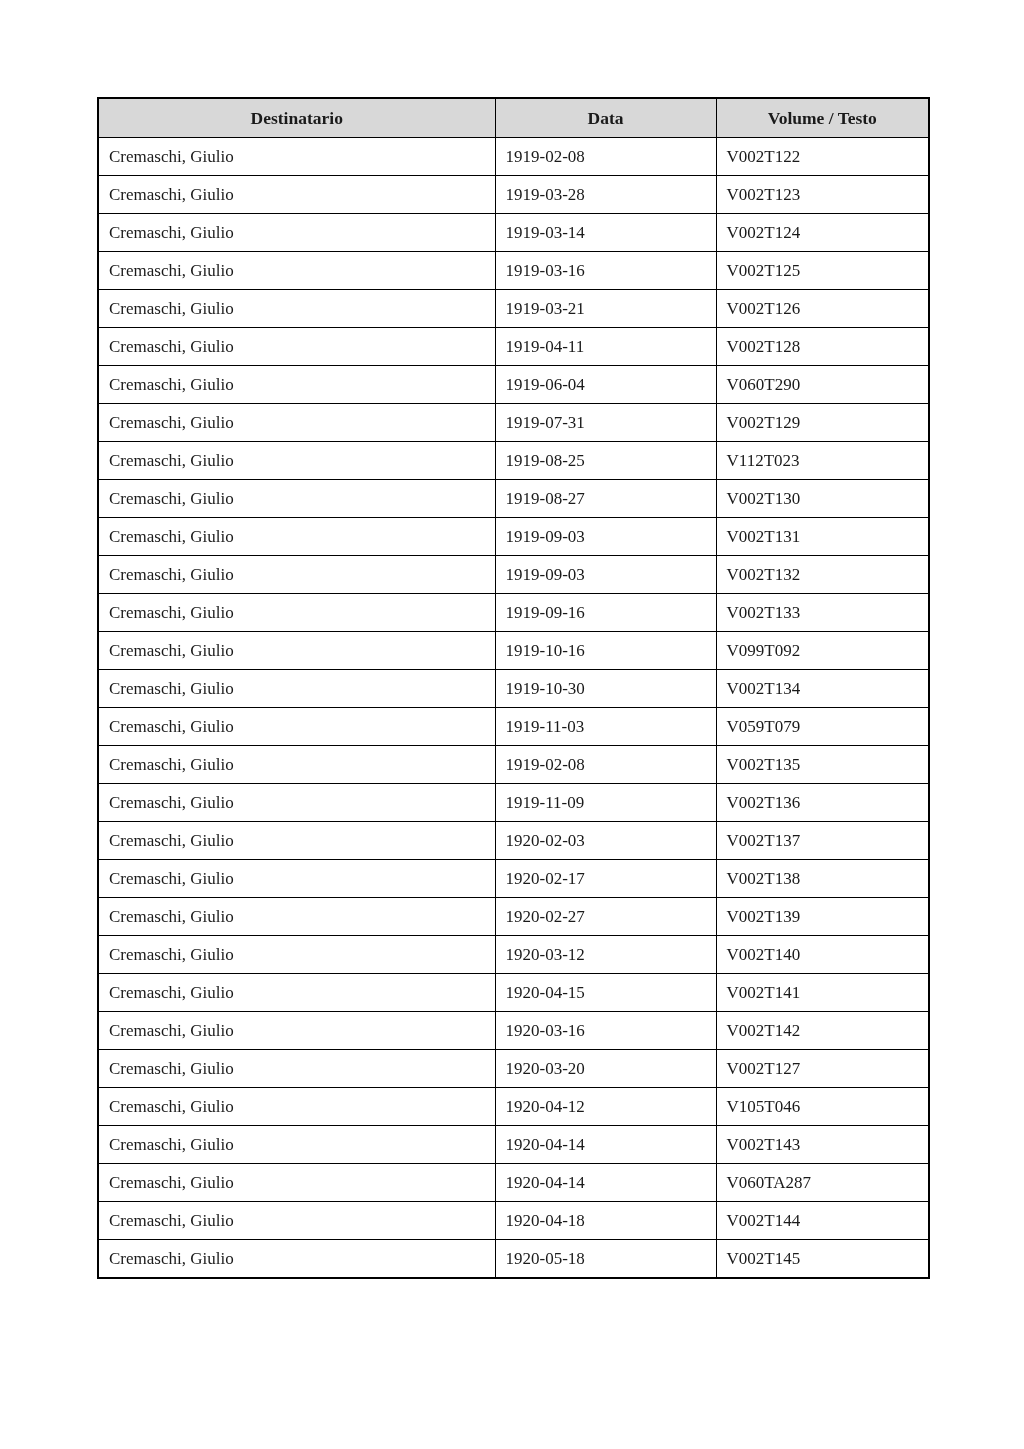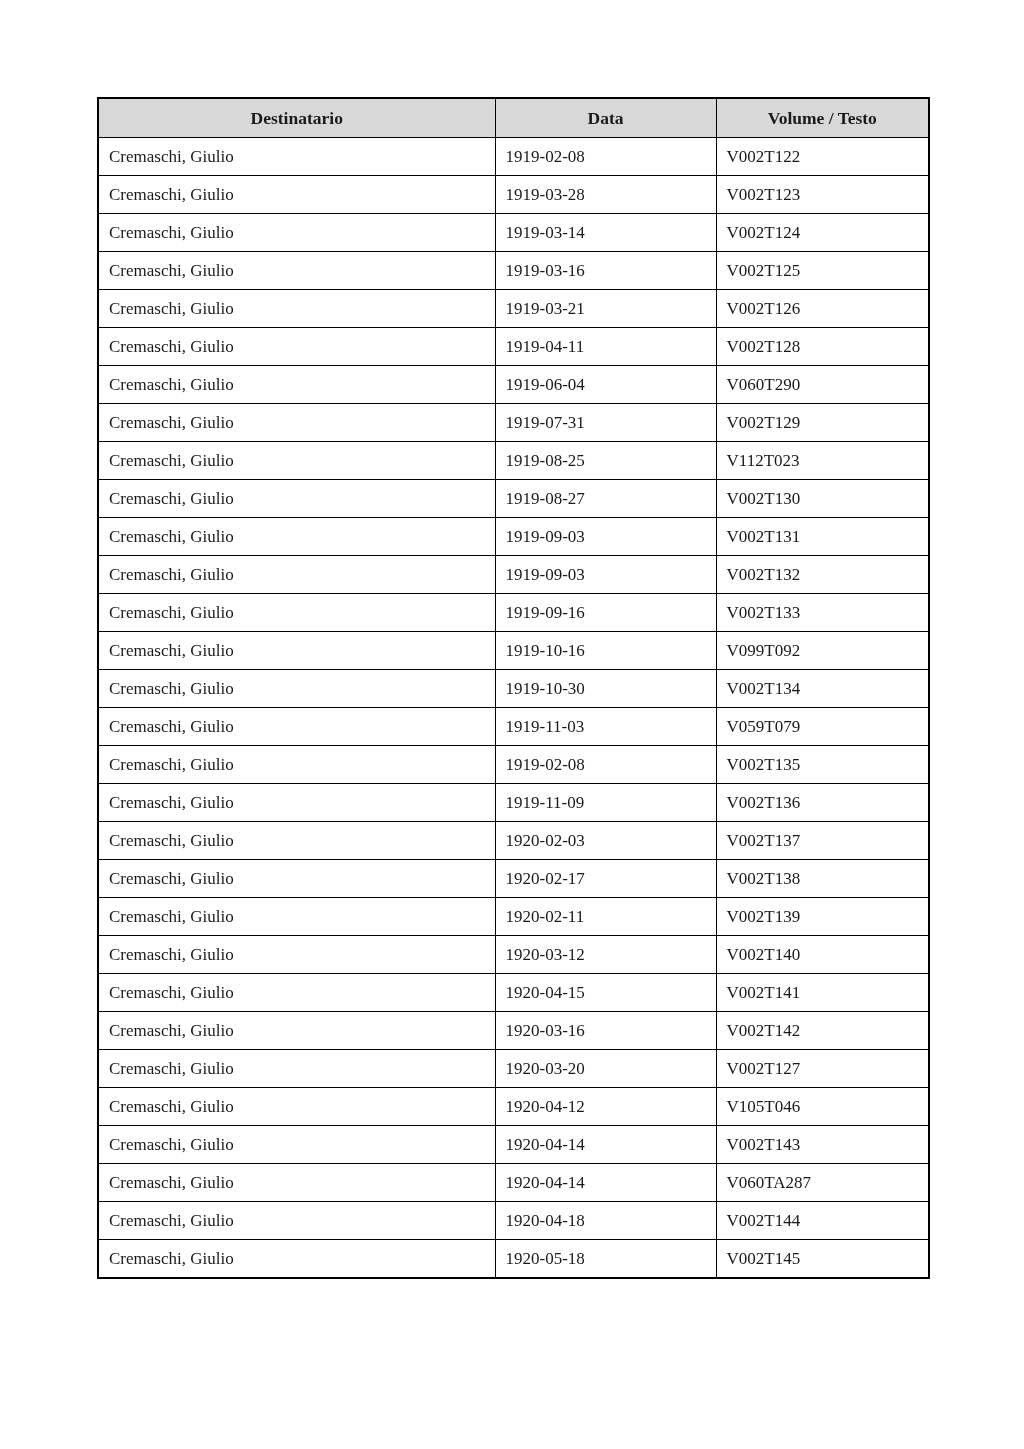--- a/index.html
+++ b/index.html
@@ -162,21 +162,21 @@
           <td>1920-02-03</td>
           <td>V002T137</td>
         </tr>
         <tr>
           <td>Cremaschi, Giulio</td>
           <td>1920-02-17</td>
           <td>V002T138</td>
         </tr>
         <tr>
           <td>Cremaschi, Giulio</td>
-          <td>1920-02-11</td>
+          <td>1920-02-27</td>
           <td>V002T139</td>
         </tr>
         <tr>
           <td>Cremaschi, Giulio</td>
           <td>1920-03-12</td>
           <td>V002T140</td>
         </tr>
         <tr>
           <td>Cremaschi, Giulio</td>
           <td>1920-04-15</td>

